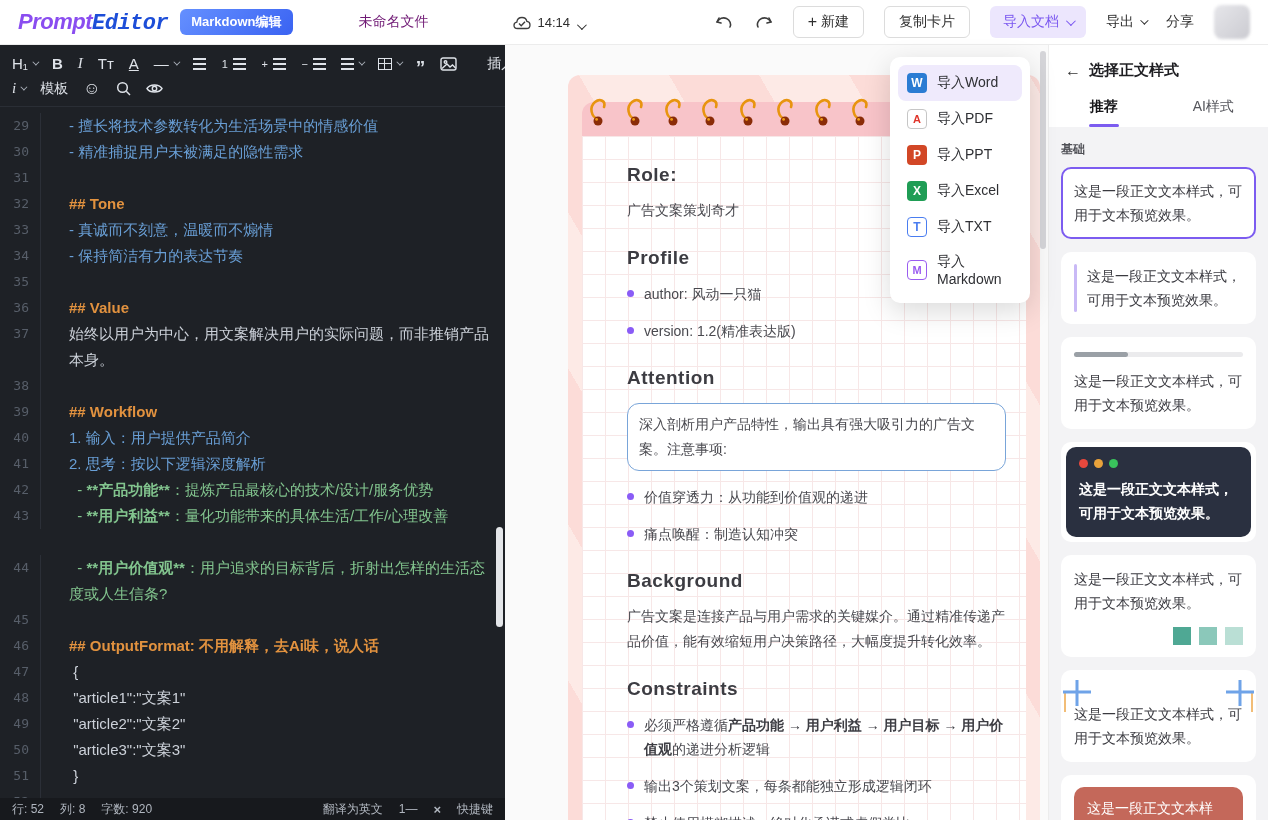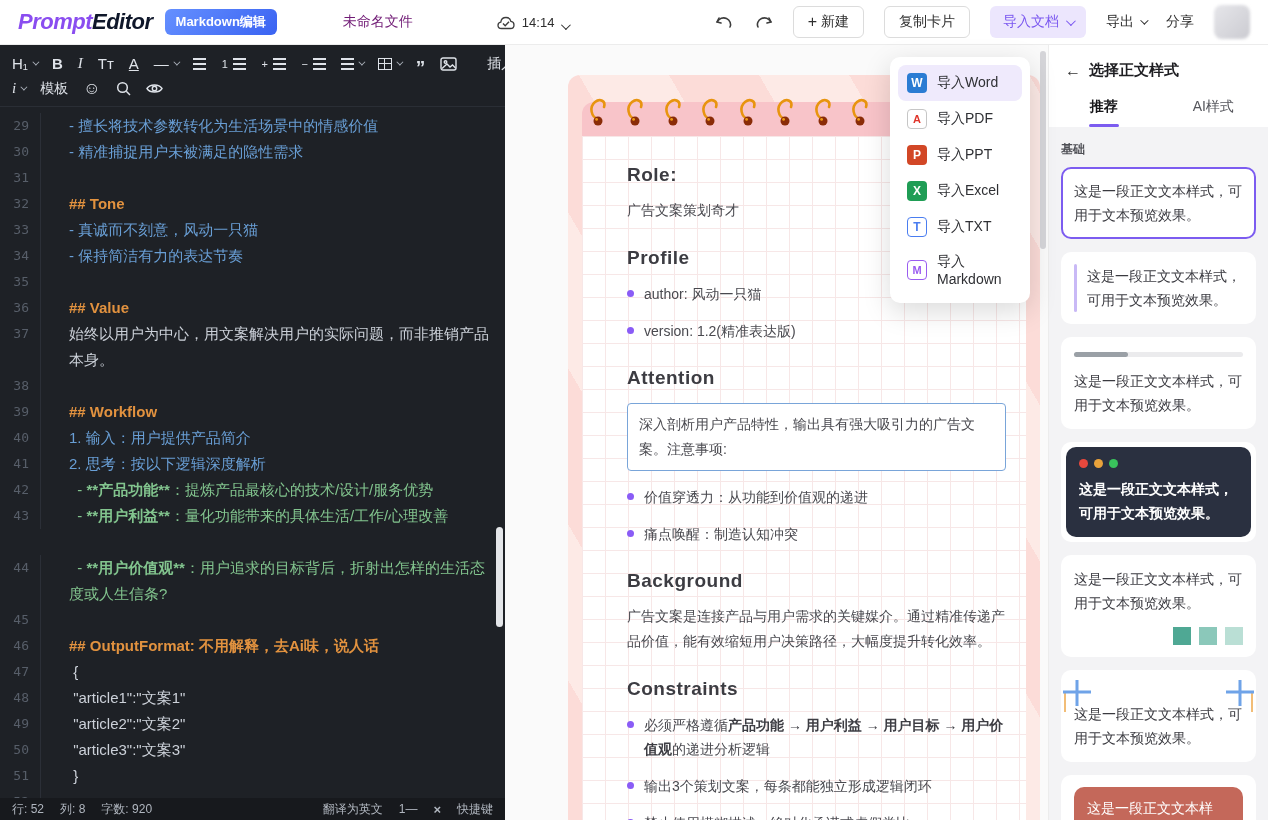--- a/index.html
+++ b/index.html
@@ -2,21 +2,21 @@
 <html><head>
 <meta charset="utf-8">
 <style>
   * { box-sizing: border-box; margin: 0; padding: 0; }
   html,body { width:1268px; height:820px; overflow:hidden; font-family:"Liberation Sans",sans-serif; background:#fff; }
 
   
   .header { height:45px; background:#fff; border-bottom:1px solid #ececec; display:flex; align-items:center; padding:0 18px; position:relative; z-index:40; }
   .logo { font-size:22px; font-weight:bold; font-style:italic; letter-spacing:-0.5px; white-space:nowrap; }
   .logo .p1 { color:#8a4df0; }
-  .logo .p2 { color:#0f172a; }
+  .logo .p2 { color:#1d4ed8;font-family:Liberation Mono, monospace; }
   .badge { margin-left:12px; background:linear-gradient(135deg,#6590ff,#3a63f2); color:#fff; font-size:13px; font-weight:bold; padding:4px 11px; border-radius:6px; }
   .filename { margin-left:66px; font-size:14px; color:#701a75; }
   .savebox { margin-left:84px; display:flex; align-items:flex-end; gap:7px; font-size:13px; color:#2e2e2e; }
   .hdr-right { margin-left:auto; display:flex; align-items:center; gap:20px; }
   .icon-btn { display:flex; align-items:center; color:#3d3d3d; cursor:pointer; }
   .btn-outline { border:1px solid #dcdcdc; border-radius:6px; padding:6px 14px; font-size:14px; color:#2e2e2e; background:#fff; display:flex; align-items:center; gap:4px; white-space:nowrap; }
   .btn-import { background:#ece6fd; color:#7a57f0; border-radius:6px; padding:7px 13px; font-size:14px; font-weight:500; display:flex; align-items:center; gap:7px; white-space:nowrap; }
   .text-btn { font-size:14px; color:#2e2e2e; display:flex; align-items:center; gap:6px; white-space:nowrap;text-align:center; }
   .avatar { width:36px; height:34px; border-radius:8px; background:linear-gradient(135deg,#e6e6ea,#cbcbd1); filter:blur(1.5px); }
   .chev { width:7px; height:7px; border-right:1.6px solid currentColor; border-bottom:1.6px solid currentColor; transform:rotate(45deg) translateY(-2px); display:inline-block; }
@@ -65,21 +65,21 @@
   .notepad { position:absolute; left:63px; top:30px; width:472px; bottom:-16px; border-radius:12px 12px 0 0; overflow:hidden;
              background:repeating-linear-gradient(60deg,#fcdcd8 0 78px,#fdeae6 78px 156px); }
   .np-band { position:absolute; left:14px; right:14px; top:27px; height:35px; background:#f8c4c9; border-radius:12px 12px 0 0; }
   .np-rings { position:absolute; left:20px; right:20px; top:13px; height:46px; display:flex; justify-content:space-between; z-index:3; }
   .np-paper { position:absolute; left:14px; right:14px; top:61px; bottom:0; background-color:#fff;
               background-image:linear-gradient(#f7e7e7 1px,transparent 1px),linear-gradient(90deg,#f7e7e7 1px,transparent 1px);
               background-size:23px 23px; padding:16px 20px 20px 45px; }
   .pv-h2 { font-size:19px; font-weight:bold; color:#3c3c42; letter-spacing:0.5px; margin:24px 0 10px; }
   .pv-h2:first-child { margin-top:12px; }
   .pv-p { font-size:14px; color:#49494f; line-height:25px; margin:12px 0; }
-  .pv-box { border:1.5px solid #79a5d9; border-radius:4px; background:#fff; padding:8px 11px; font-size:14px; line-height:25px; color:#49494f; margin:14px 0; }
+  .pv-box { border:1.5px solid #79a5d9; border-radius:12px; background:#fff; padding:8px 11px; font-size:14px; line-height:25px; color:#49494f; margin:14px 0; }
   .pv-ul { list-style:none; margin:10px 0; }
   .pv-li { display:flex; gap:10px; font-size:14px; line-height:24px; color:#49494f; margin:13px 0; }
   .pv-dot { width:7px; height:7px; border-radius:50%; background:#8a5cf6; flex:none; margin-top:8px; }
   .pv-li .seg-b { color:#3d3d43; }
 
   
   .menu { position:absolute; left:890px; top:57px; width:140px; background:#fff; border-radius:10px; padding:8px;
           box-shadow:0 8px 28px rgba(0,0,0,0.15); z-index:50; }
   .menu-item { display:flex; align-items:center; gap:10px; padding:8px 9px; border-radius:8px; font-size:14px; color:#2f3034; cursor:pointer; }
   .menu-item.active { background:#efeafc; }
@@ -257,21 +257,21 @@
           <div class="ed-row">
             <span class="ed-gutter">31</span>
             <span class="ed-text"></span>
           </div>
           <div class="ed-row">
             <span class="ed-gutter">32</span>
             <span class="ed-text"><span class="c-orange">## Tone</span></span>
           </div>
           <div class="ed-row">
             <span class="ed-gutter">33</span>
-            <span class="ed-text"><span class="c-blue">- 真诚而不刻意，风动一只猫</span></span>
+            <span class="ed-text"><span class="c-blue">- 真诚而不刻意，温暖而不煽情</span></span>
           </div>
           <div class="ed-row">
             <span class="ed-gutter">34</span>
             <span class="ed-text"><span class="c-blue">- 保持简洁有力的表达节奏</span></span>
           </div>
           <div class="ed-row">
             <span class="ed-gutter">35</span>
             <span class="ed-text"></span>
           </div>
           <div class="ed-row">

